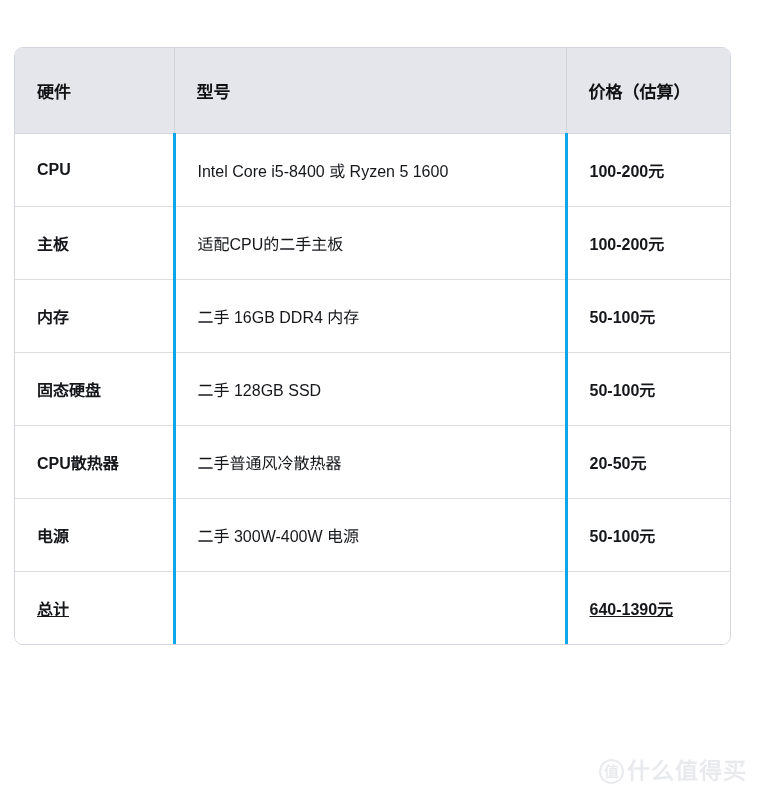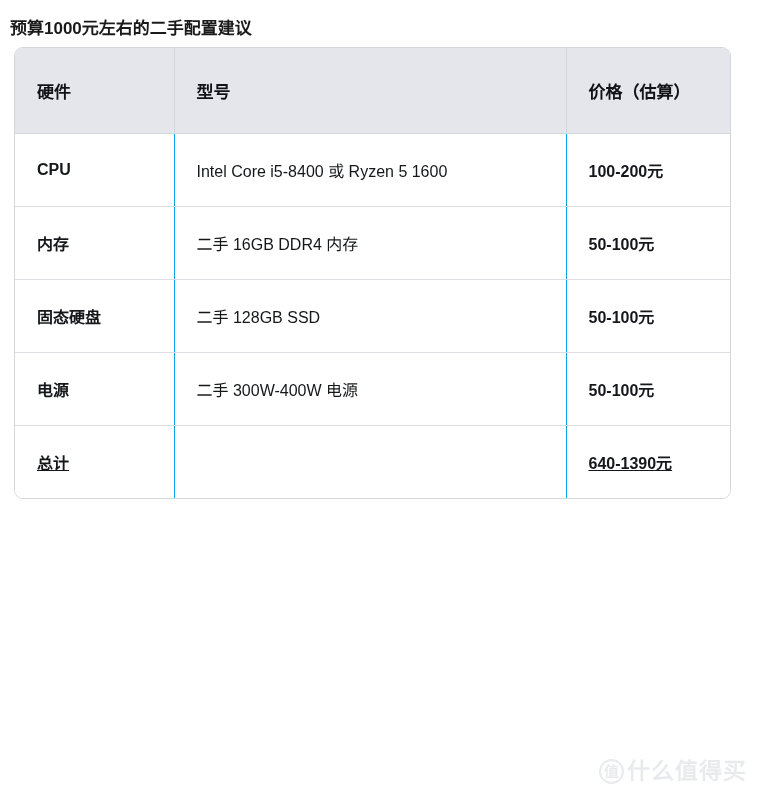--- a/index.html
+++ b/index.html
@@ -72,21 +72,21 @@
     box-sizing: border-box;
     white-space: nowrap;
   }
   table.spec-table thead th:last-child { border-right: none; }
   table.spec-table thead th.th-price { }
 
   table.spec-table tbody td {
     height: 73px;
     padding: 0 0 0 22px;
     vertical-align: middle;
-    border-right: 1px solid #0ea5e9;
+    border-right: 3px solid #0ea5e9;
     border-bottom: 1px solid #dcdee4;
     box-sizing: border-box;
     background: #ffffff;
     color: #15171a;
     font-size: 16px;
     white-space: nowrap;
     overflow: hidden;
   }
   table.spec-table tbody td:last-child { border-right: none; }
   table.spec-table tbody tr:last-child td { border-bottom: none; text-decoration: underline; }
@@ -142,21 +142,20 @@
     letter-spacing: 1px;
     line-height: 1;
     white-space: nowrap;
   }
 </style>
 </head>
 <body>
 
 <div class="page">
 
-  <h1 class="page-title">预算1000元左右的二手配置建议</h1>
 
   <div class="table-wrap">
     <table class="spec-table">
       <colgroup>
         <col class="c-hardware">
         <col class="c-model">
         <col class="c-price">
       </colgroup>
       <thead>
         <tr>
@@ -165,28 +164,38 @@
           <th class="th-price">价格（估算）</th>
         </tr>
       </thead>
       <tbody id="table-body">
           <tr>
             <td class="cell-hardware">CPU</td>
             <td class="cell-model">Intel Core i5-8400 或 Ryzen 5 1600</td>
             <td class="cell-price">100-200元</td>
           </tr>
           <tr>
+            <td class="cell-hardware">主板</td>
+            <td class="cell-model">适配CPU的二手主板</td>
+            <td class="cell-price">100-200元</td>
+          </tr>
+          <tr>
             <td class="cell-hardware">内存</td>
             <td class="cell-model">二手 16GB DDR4 内存</td>
             <td class="cell-price">50-100元</td>
           </tr>
           <tr>
             <td class="cell-hardware">固态硬盘</td>
             <td class="cell-model">二手 128GB SSD</td>
             <td class="cell-price">50-100元</td>
+          </tr>
+          <tr>
+            <td class="cell-hardware">CPU散热器</td>
+            <td class="cell-model">二手普通风冷散热器</td>
+            <td class="cell-price">20-50元</td>
           </tr>
           <tr>
             <td class="cell-hardware">电源</td>
             <td class="cell-model">二手 300W-400W 电源</td>
             <td class="cell-price">50-100元</td>
           </tr>
           <tr>
             <td class="cell-hardware">总计</td>
             <td class="cell-model"></td>
             <td class="cell-price">640-1390元</td>

